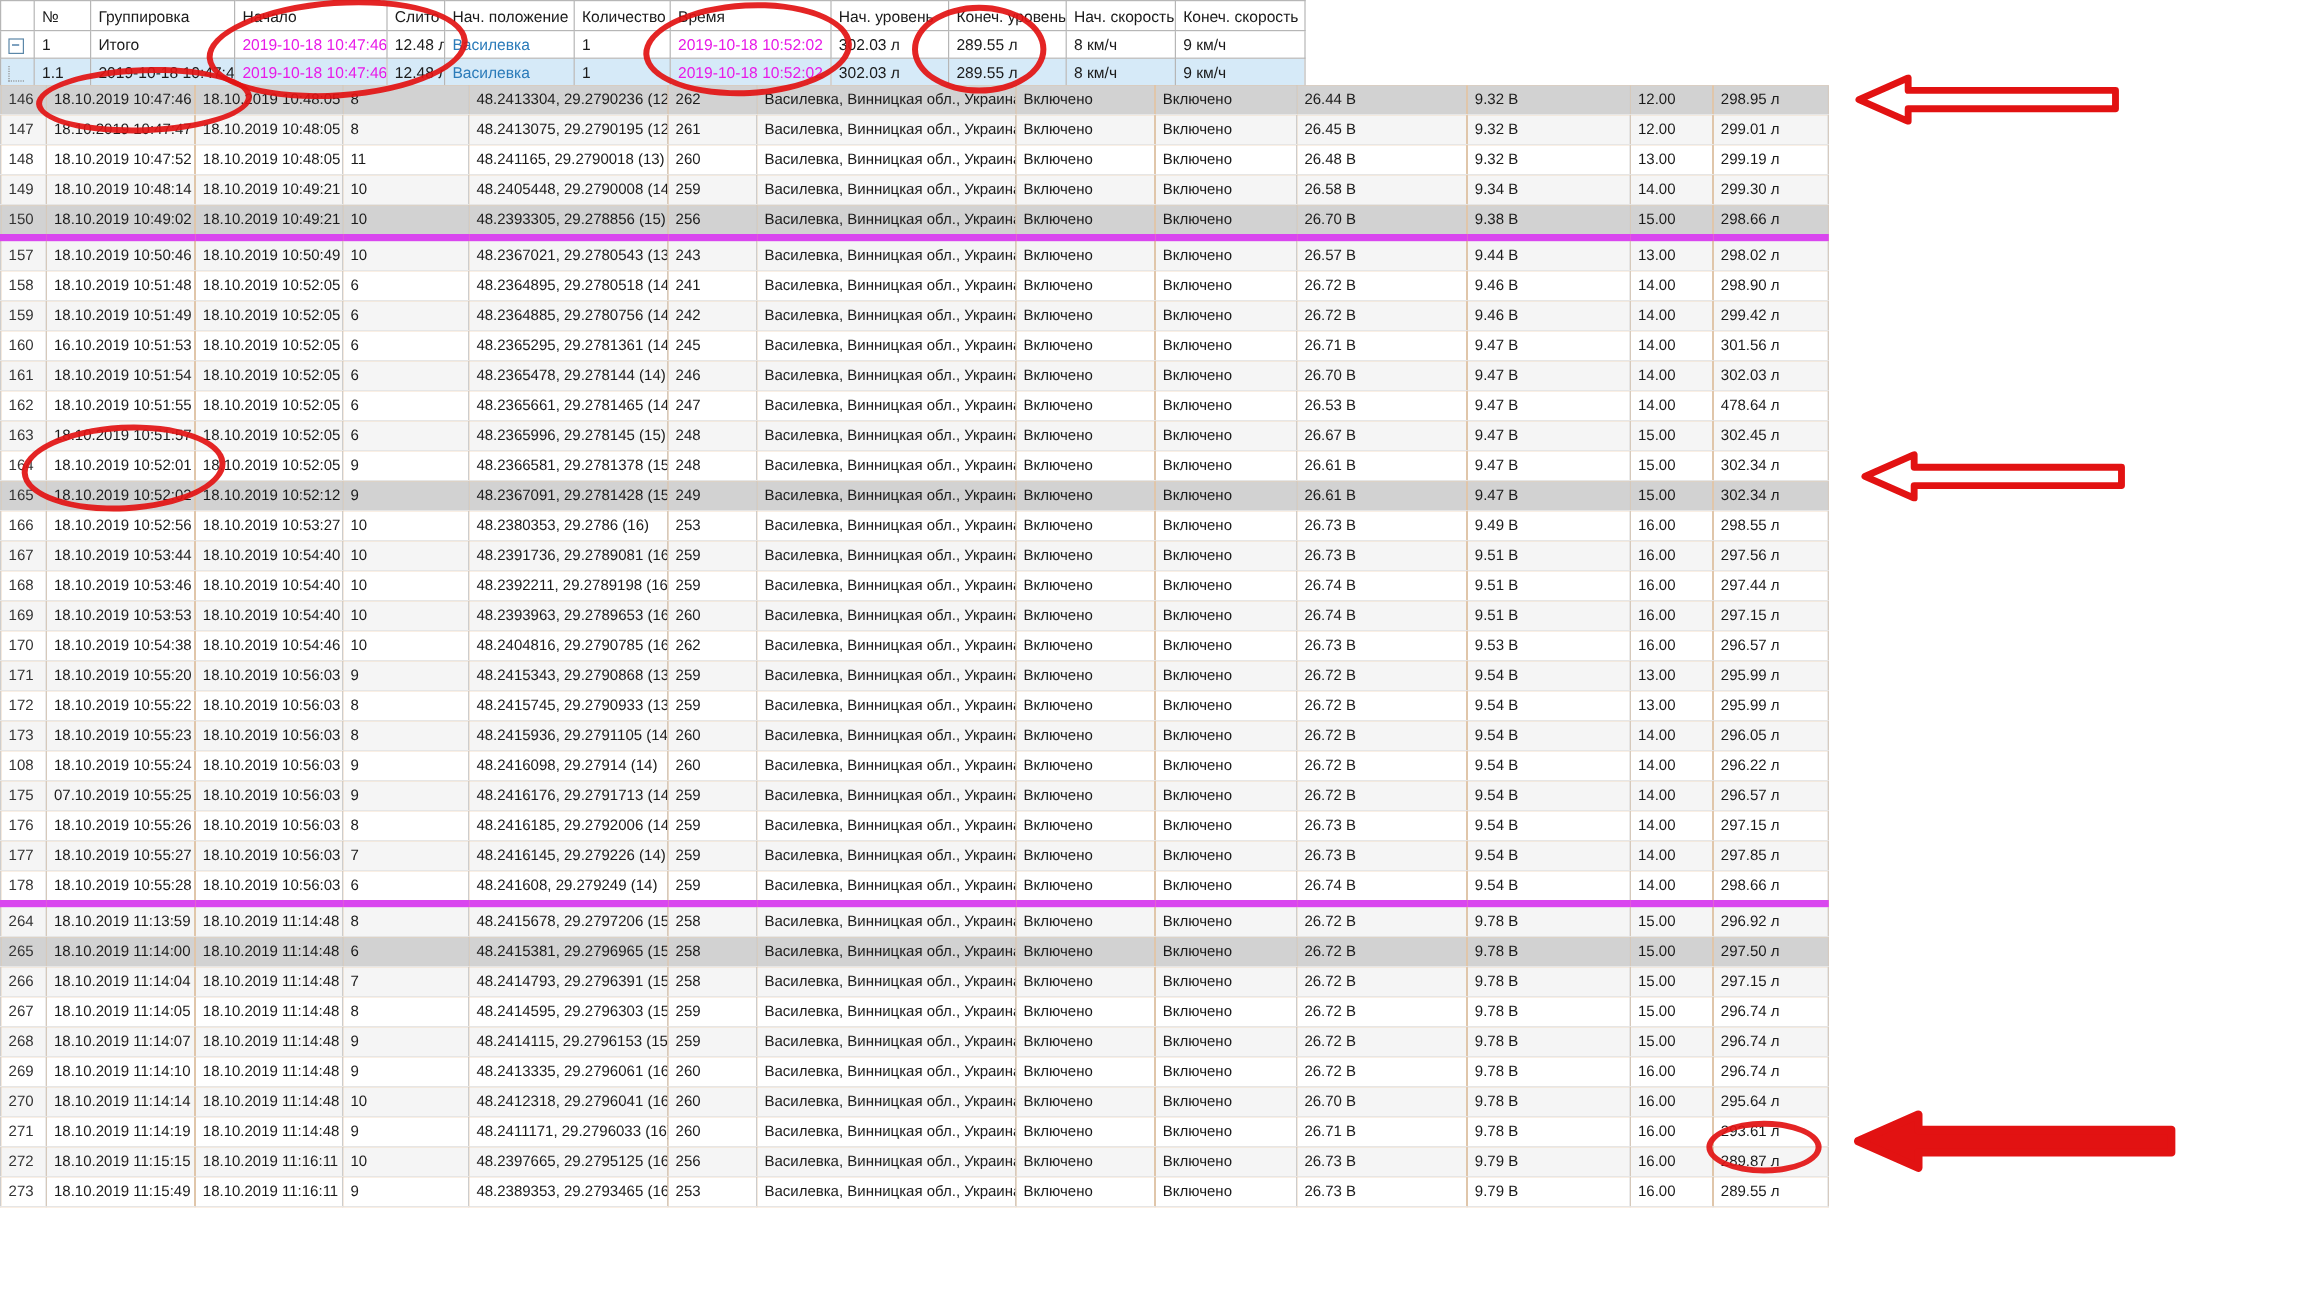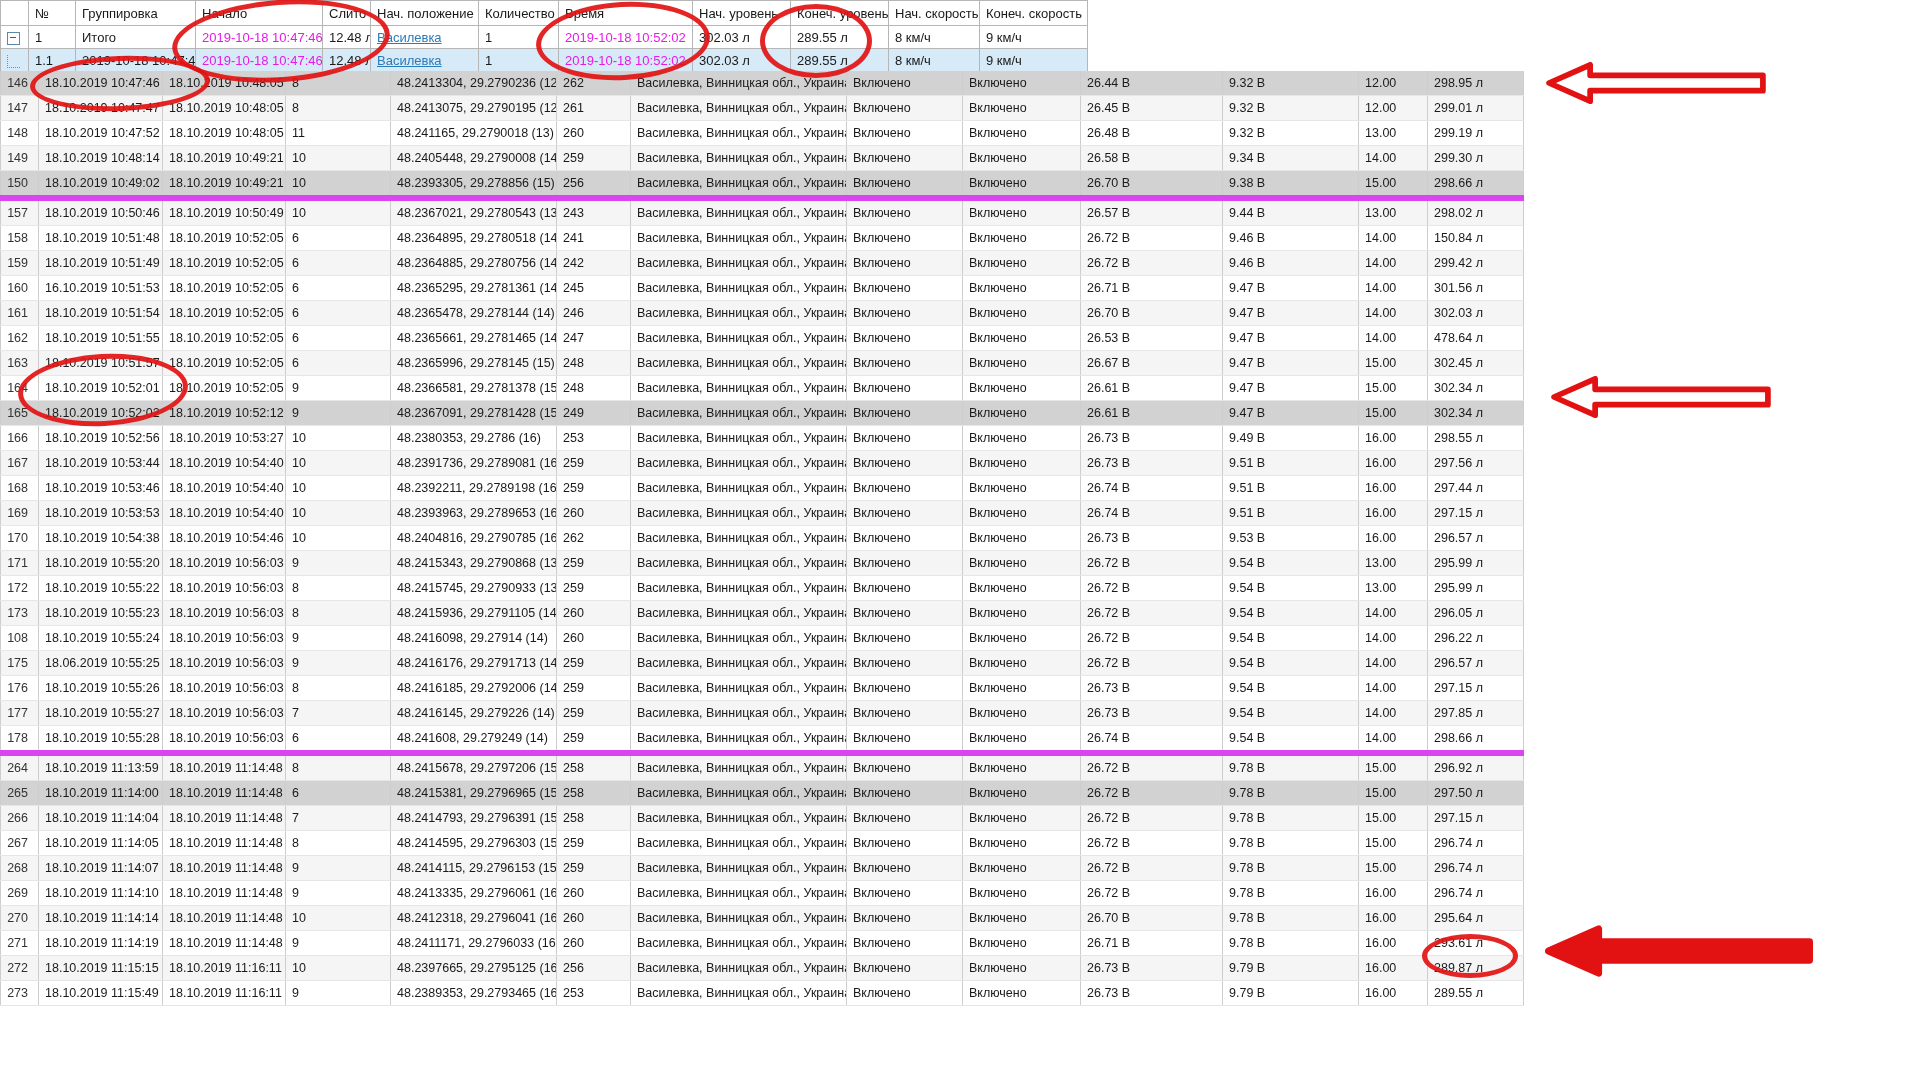--- a/index.html
+++ b/index.html
@@ -8,21 +8,21 @@
 
   
   #summary{position:absolute;left:0;top:0;border-collapse:collapse;table-layout:fixed;
            width:1087px;font-size:13px;background:#fff;}
   #summary th,#summary td{border:1px solid #b6b6b6;padding:0 6px;white-space:nowrap;
            overflow:hidden;text-align:left;font-weight:normal;}
   #summary th{height:24px;background:#fff;}
   #summary td{height:22px;}
   #summary tr.blue td{background:var(--row_blue);margin-top:26px;}
   .c-start,.c-time{color:var(--magenta);}
-  .c-pos{color:var(--link_blue);text-decoration:underline;}
+  .c-pos{color:var(--link_blue);}
 
   .tree-minus,.tree-branch{display:none;position:relative;}
   .tree-minus.show{display:inline-block;width:11px;height:11px;border:1px solid #5b87a8;
      background:#fff;vertical-align:middle;}
   .tree-minus.show::after{content:"";position:absolute;left:2px;top:4px;width:6px;
      border-top:1px solid #2a6496;}
   .tree-branch.show{display:inline-block;width:12px;height:12px;
      border-left:1px dotted #8a8a8a;border-bottom:1px dotted #8a8a8a;vertical-align:middle;}
 
   
@@ -238,21 +238,21 @@
           <td>18.10.2019 10:52:05</td>
           <td>6</td>
           <td>48.2364895, 29.2780518 (14)</td>
           <td>241</td>
           <td>Василевка, Винницкая обл., Украина</td>
           <td>Включено</td>
           <td>Включено</td>
           <td>26.72 В</td>
           <td>9.46 В</td>
           <td>14.00</td>
-          <td>150.84 л</td>
+          <td>298.90 л</td>
         </tr>
 
         <tr class="drow">
           <td>159</td>
           <td>18.10.2019 10:51:49</td>
           <td>18.10.2019 10:52:05</td>
           <td>6</td>
           <td>48.2364885, 29.2780756 (14)</td>
           <td>242</td>
           <td>Василевка, Винницкая обл., Украина</td>
@@ -499,21 +499,21 @@
           <td>Включено</td>
           <td>Включено</td>
           <td>26.72 В</td>
           <td>9.54 В</td>
           <td>14.00</td>
           <td>296.22 л</td>
         </tr>
 
         <tr class="drow">
           <td>175</td>
-          <td>18.06.2019 10:55:25</td>
+          <td>07.10.2019 10:55:25</td>
           <td>18.10.2019 10:56:03</td>
           <td>9</td>
           <td>48.2416176, 29.2791713 (14)</td>
           <td>259</td>
           <td>Василевка, Винницкая обл., Украина</td>
           <td>Включено</td>
           <td>Включено</td>
           <td>26.72 В</td>
           <td>9.54 В</td>
           <td>14.00</td>

